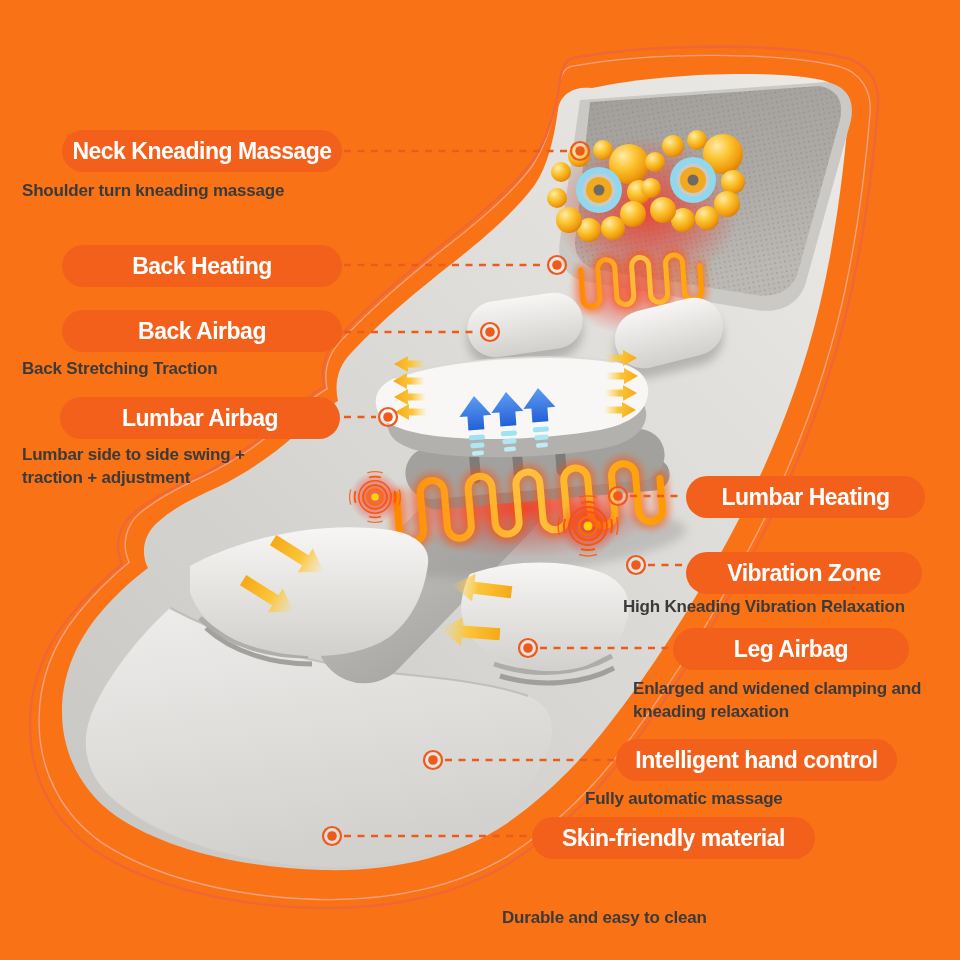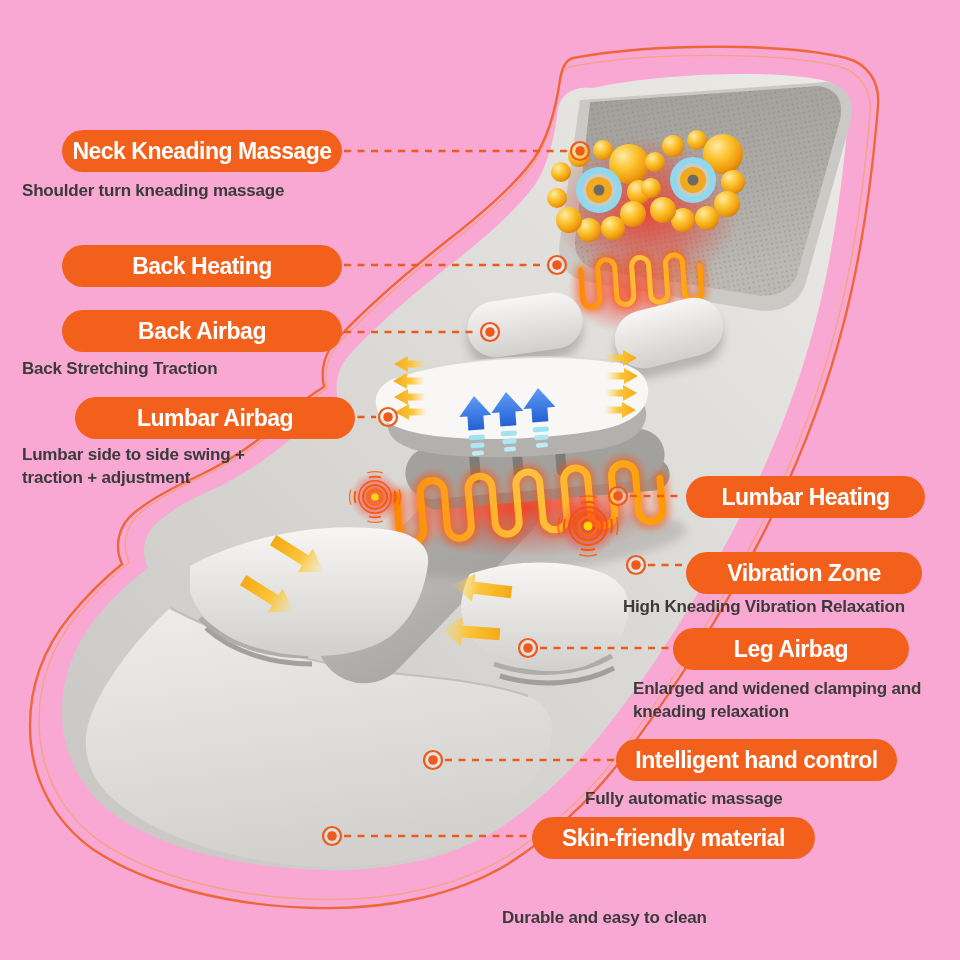--- a/index.html
+++ b/index.html
@@ -1,16 +1,16 @@
 <!DOCTYPE html>
 <html><head>
 <meta charset="utf-8">
 <style>
   html,body{margin:0;padding:0;background:#fff;}
-  .canvas{position:relative;width:960px;height:960px;background:#f9a8d4;overflow:hidden;
+  .canvas{position:relative;width:960px;height:960px;background:#f97316;overflow:hidden;
           font-family:"Liberation Sans",sans-serif;}
   svg.art{position:absolute;left:0;top:0;}
   .pill{position:absolute;height:42px;border-radius:21px;background:#f2601c;color:#fff;
         font-weight:bold;font-size:23px;letter-spacing:-0.5px;display:flex;align-items:center;
         justify-content:center;white-space:nowrap;z-index:3;}
   .sub{position:absolute;color:#3a3a3a;font-weight:bold;font-size:17px;letter-spacing:-0.2px;
        text-align:left;line-height:23px;white-space:pre-line;z-index:3;}
 </style>
 </head>
 <body>
@@ -279,21 +279,21 @@
     <use href="#marker" transform="translate(636,565)"></use>
     <use href="#marker" transform="translate(528,648)"></use>
     <use href="#marker" transform="translate(433,760)"></use>
     <use href="#marker" transform="translate(332,836)"></use>
   </g>
 </svg>
 
 <div class="pill" style="left:62px;top:130px;width:280px;">Neck Kneading Massage</div>
 <div class="pill" style="left:62px;top:310px;width:280px;">Back Airbag</div>
 <div class="pill" style="left:62px;top:245px;width:280px;">Back Heating</div>
-<div class="pill" style="left:75px;top:397px;width:280px;">Lumbar Airbag</div>
+<div class="pill" style="left:60px;top:397px;width:280px;">Lumbar Airbag</div>
 <div class="pill" style="left:686px;top:476px;width:239px;">Lumbar Heating</div>
 <div class="pill" style="left:686px;top:545px;width:236px;margin-top:7px;">Vibration Zone</div>
 <div class="pill" style="left:673px;top:628px;width:236px;text-align:right;">Leg Airbag</div>
 <div class="pill" style="left:532px;top:817px;width:283px;">Skin-friendly material</div>
 <div class="pill" style="left:616px;top:739px;width:281px;">Intelligent hand control</div>
 
 <div class="sub" style="left:22px;top:179px;width:360px;">Shoulder turn kneading massage</div>
 <div class="sub" style="left:22px;top:357px;width:360px;">Back Stretching Traction</div>
 <div class="sub" style="left:22px;top:443px;width:360px;">Lumbar side to side swing +
 traction + adjustment</div>

